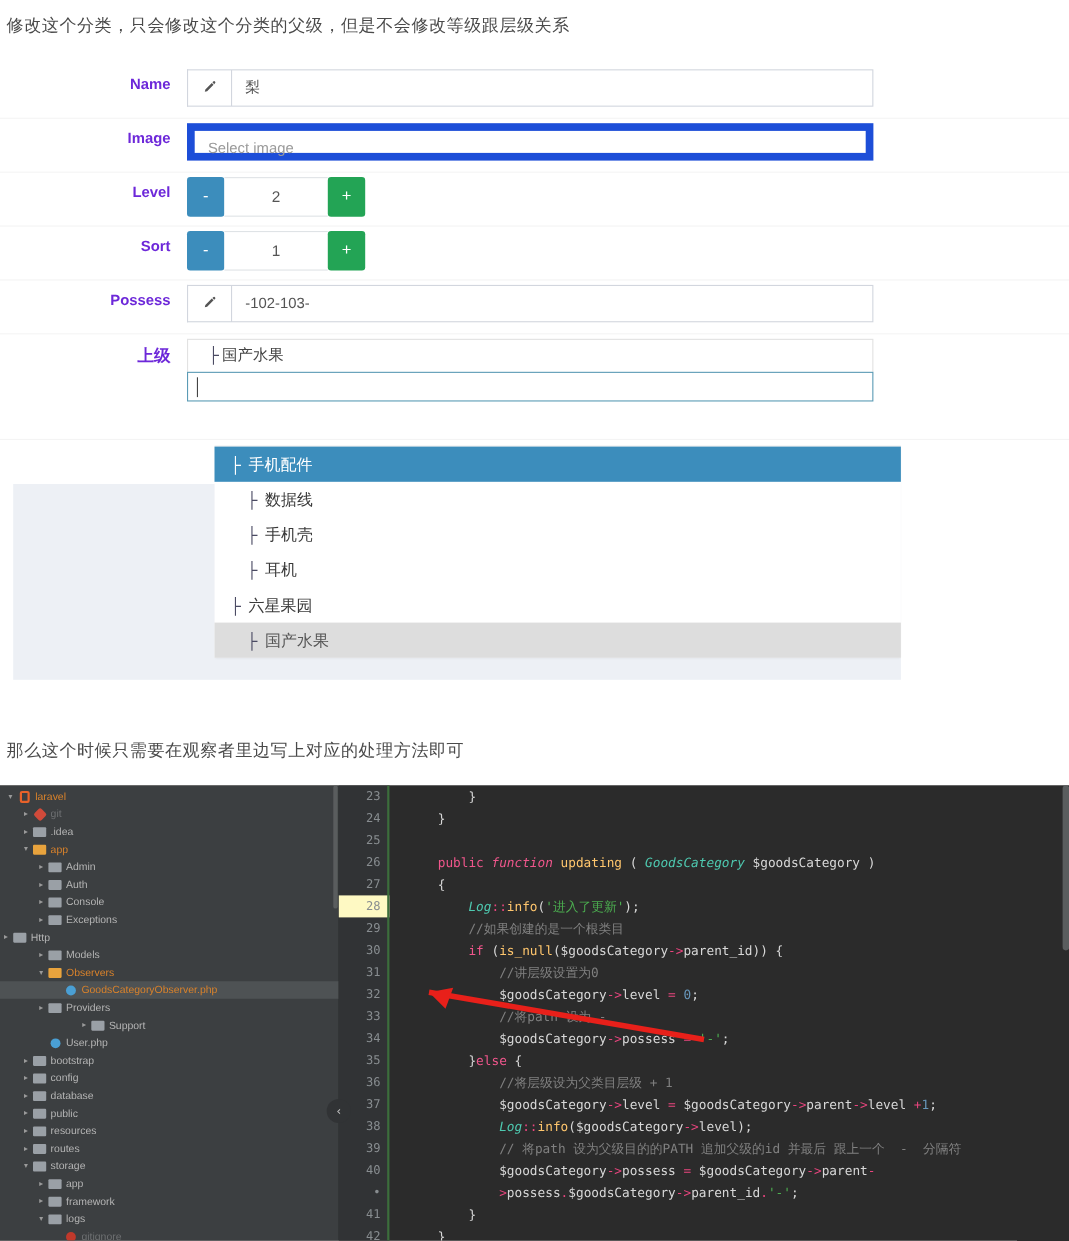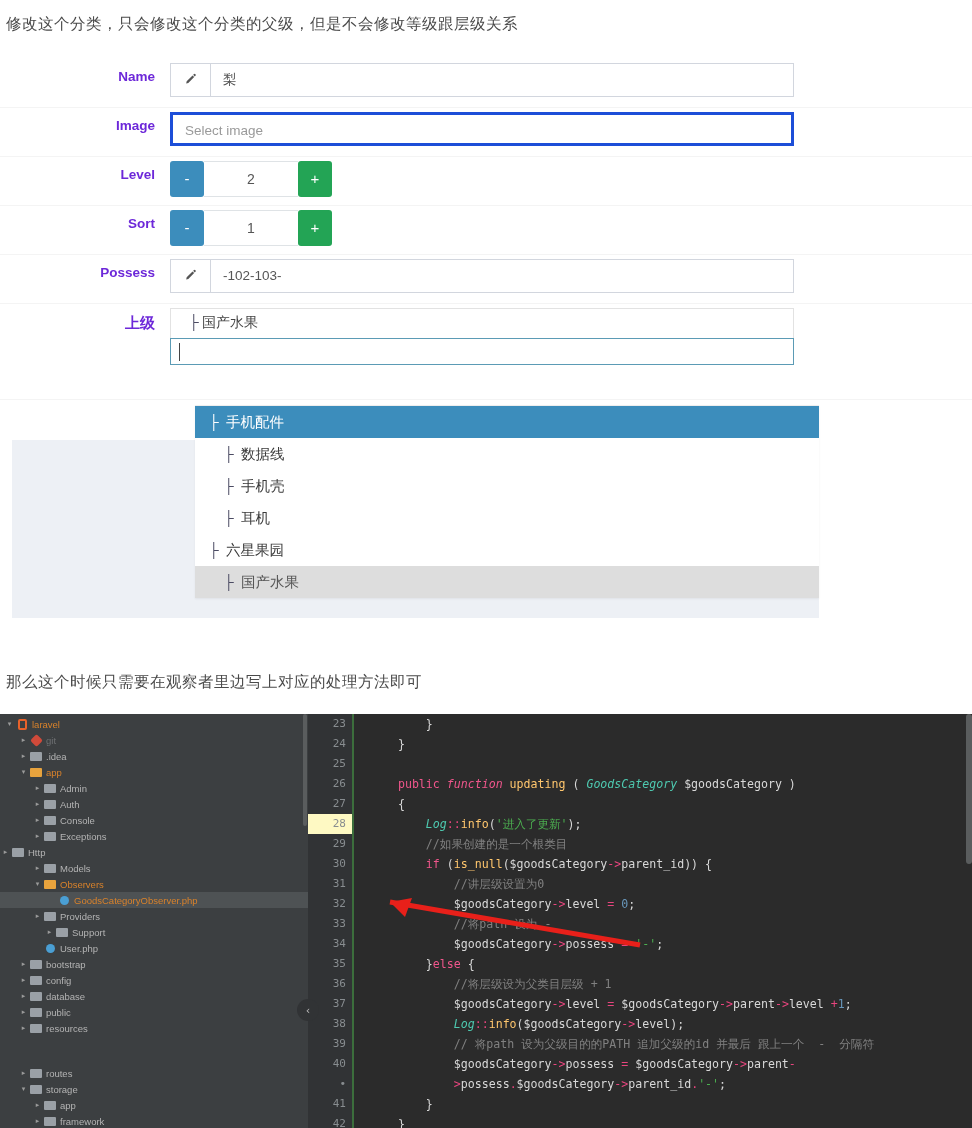--- a/index.html
+++ b/index.html
@@ -57,21 +57,21 @@
     flex:1;
     border:1px solid #d2d6de;
     background:#fff;
     font-size:13.5px;
     color:#555;
     padding:0 12px;
     line-height:32px;
     font-family:"Liberation Sans", sans-serif;
     outline:none;
   }
-  .igroup .fld.plain { border:3px solid #1d4ed8; }
+  .igroup .fld.plain { border:7px solid #1d4ed8; }
   .igroup .fld.ph { color:#9a9a9a; }
 
   
   .stepper { display:flex; width:162px; height:36px; }
   .stepper .btn {
     width:34px;
     display:flex; align-items:center; justify-content:center;
     color:#fff; font-size:15px; line-height:1;
     border-radius:3px;
     cursor:pointer;
@@ -424,21 +424,21 @@
           </span>
           <span class="nm orange">GoodsCategoryObserver.php</span>
         </div>
         <div class="tnode" style="padding-left: 32px;">
           <span class="arrow closed"></span>
           <span class="ico">
             <i class="fold grey"></i>
           </span>
           <span class="nm grey">Providers</span>
         </div>
-        <div class="tnode" style="padding-left: 44px;">
+        <div class="tnode" style="padding-left: 32px; margin-left: 39px;">
           <span class="arrow closed"></span>
           <span class="ico">
             <i class="fold grey"></i>
           </span>
           <span class="nm grey">Support</span>
         </div>
         <div class="tnode" style="padding-left: 32px;">
           <span class="arrow none"></span>
           <span class="ico">
             <i class="dot" style="background:#4a9fd4"></i>
@@ -473,21 +473,21 @@
           </span>
           <span class="nm grey">public</span>
         </div>
         <div class="tnode" style="padding-left: 18px;">
           <span class="arrow closed"></span>
           <span class="ico">
             <i class="fold grey"></i>
           </span>
           <span class="nm grey">resources</span>
         </div>
-        <div class="tnode" style="padding-left: 18px; margin-top: 29px;">
+        <div class="tnode" style="padding-left: 18px;">
           <span class="arrow closed"></span>
           <span class="ico">
             <i class="fold grey"></i>
           </span>
           <span class="nm grey">routes</span>
         </div>
         <div class="tnode" style="padding-left: 18px;">
           <span class="arrow open"></span>
           <span class="ico">
             <i class="fold grey"></i>

